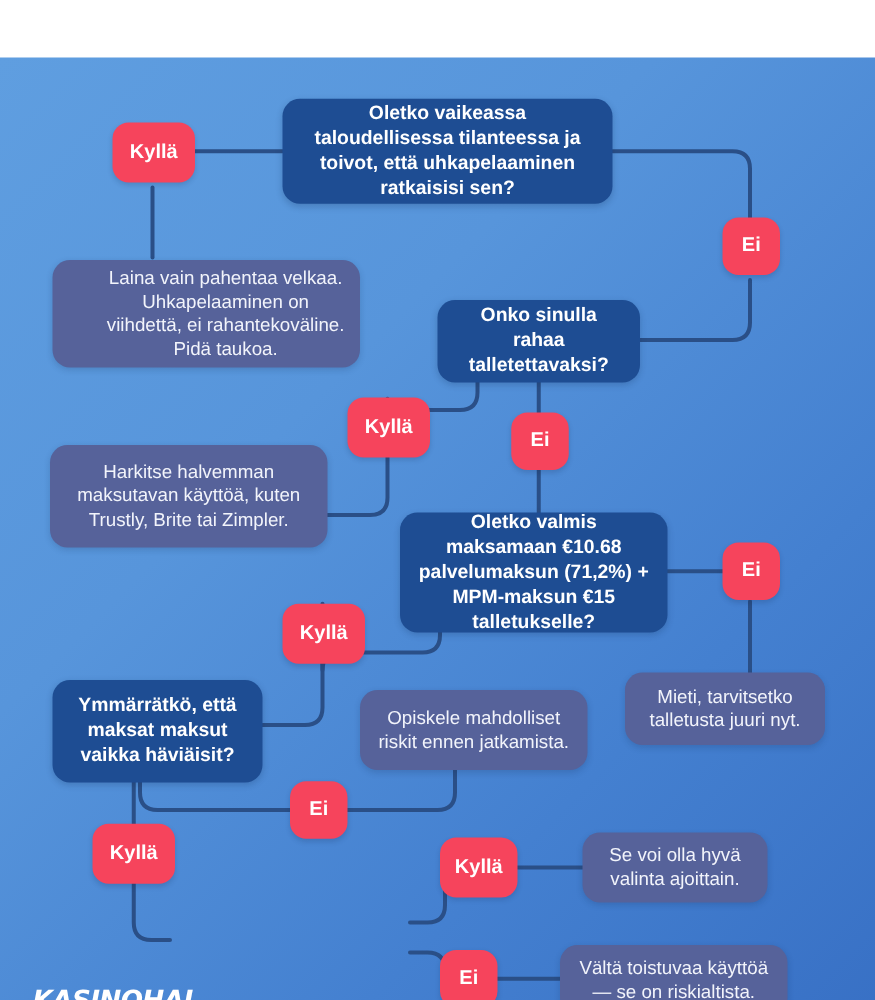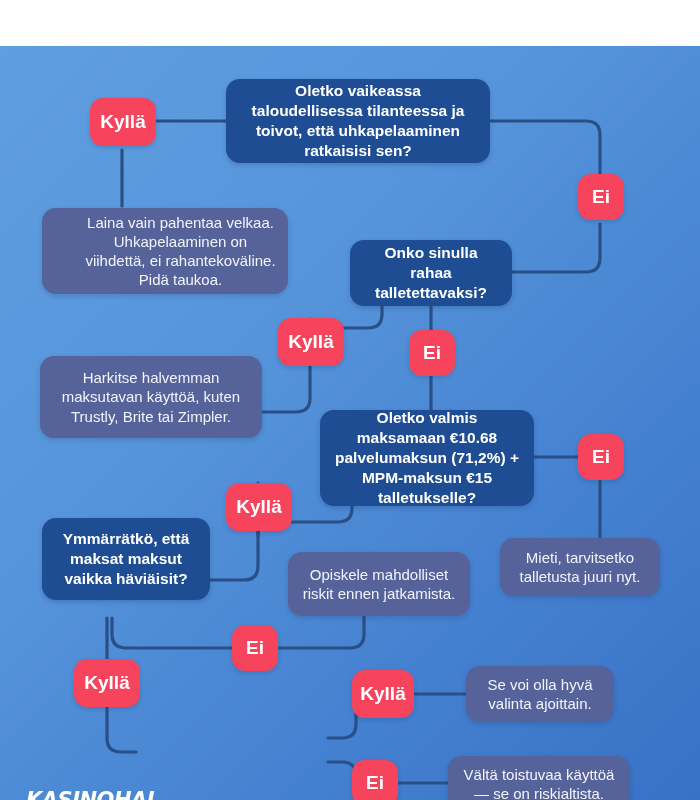--- a/index.html
+++ b/index.html
@@ -57,21 +57,21 @@
   }
   .pill {
     position: absolute;
     box-sizing: border-box;
     display: flex;
     align-items: center;
     justify-content: center;
     background: #f6445c;
     color: #ffffff;
     font-weight: bold;
-    font-size: 19px;
+    font-size: 16px;
     border-radius: 13px;
     box-shadow: 0 2px 4px rgba(14,40,80,0.18);
   }
   #logo {
     position: absolute;
     left: 26px;
     top: 742px;
     display: flex;
     align-items: flex-end;
     user-select: none;
@@ -150,21 +150,21 @@
   </div>
 
   <div class="node question" style="left:350px; top:194px; width:162px; height:66px;">
     <span>Onko sinulla rahaa talletettavaksi?</span>
   </div>
 
   <div class="node question" style="left:320px; top:364px; width:214px; height:96px;">
     <span>Oletko valmis maksamaan €10.68 palvelumaksun (71,2%) + MPM-maksun €15 talletukselle?</span>
   </div>
 
-  <div class="node question" style="left:42px; top:472px; width:168px; height:82px;">
+  <div class="node question" style="left:42px; top:498px; width:168px; height:82px;">
     <span>Ymmärrätkö, että maksat maksut vaikka häviäisit?</span>
   </div>
 
 
   <div class="node advice" style="left:42px; top:162px; width:246px; height:86px;padding-left:43px;">
     <span>Laina vain pahentaa velkaa. Uhkapelaaminen on viihdettä, ei rahantekoväline. Pidä taukoa.</span>
   </div>
 
   <div class="node advice" style="left:40px; top:310px; width:222px; height:82px;">
     <span>Harkitse halvemman maksutavan käyttöä, kuten Trustly, Brite tai Zimpler.</span>

